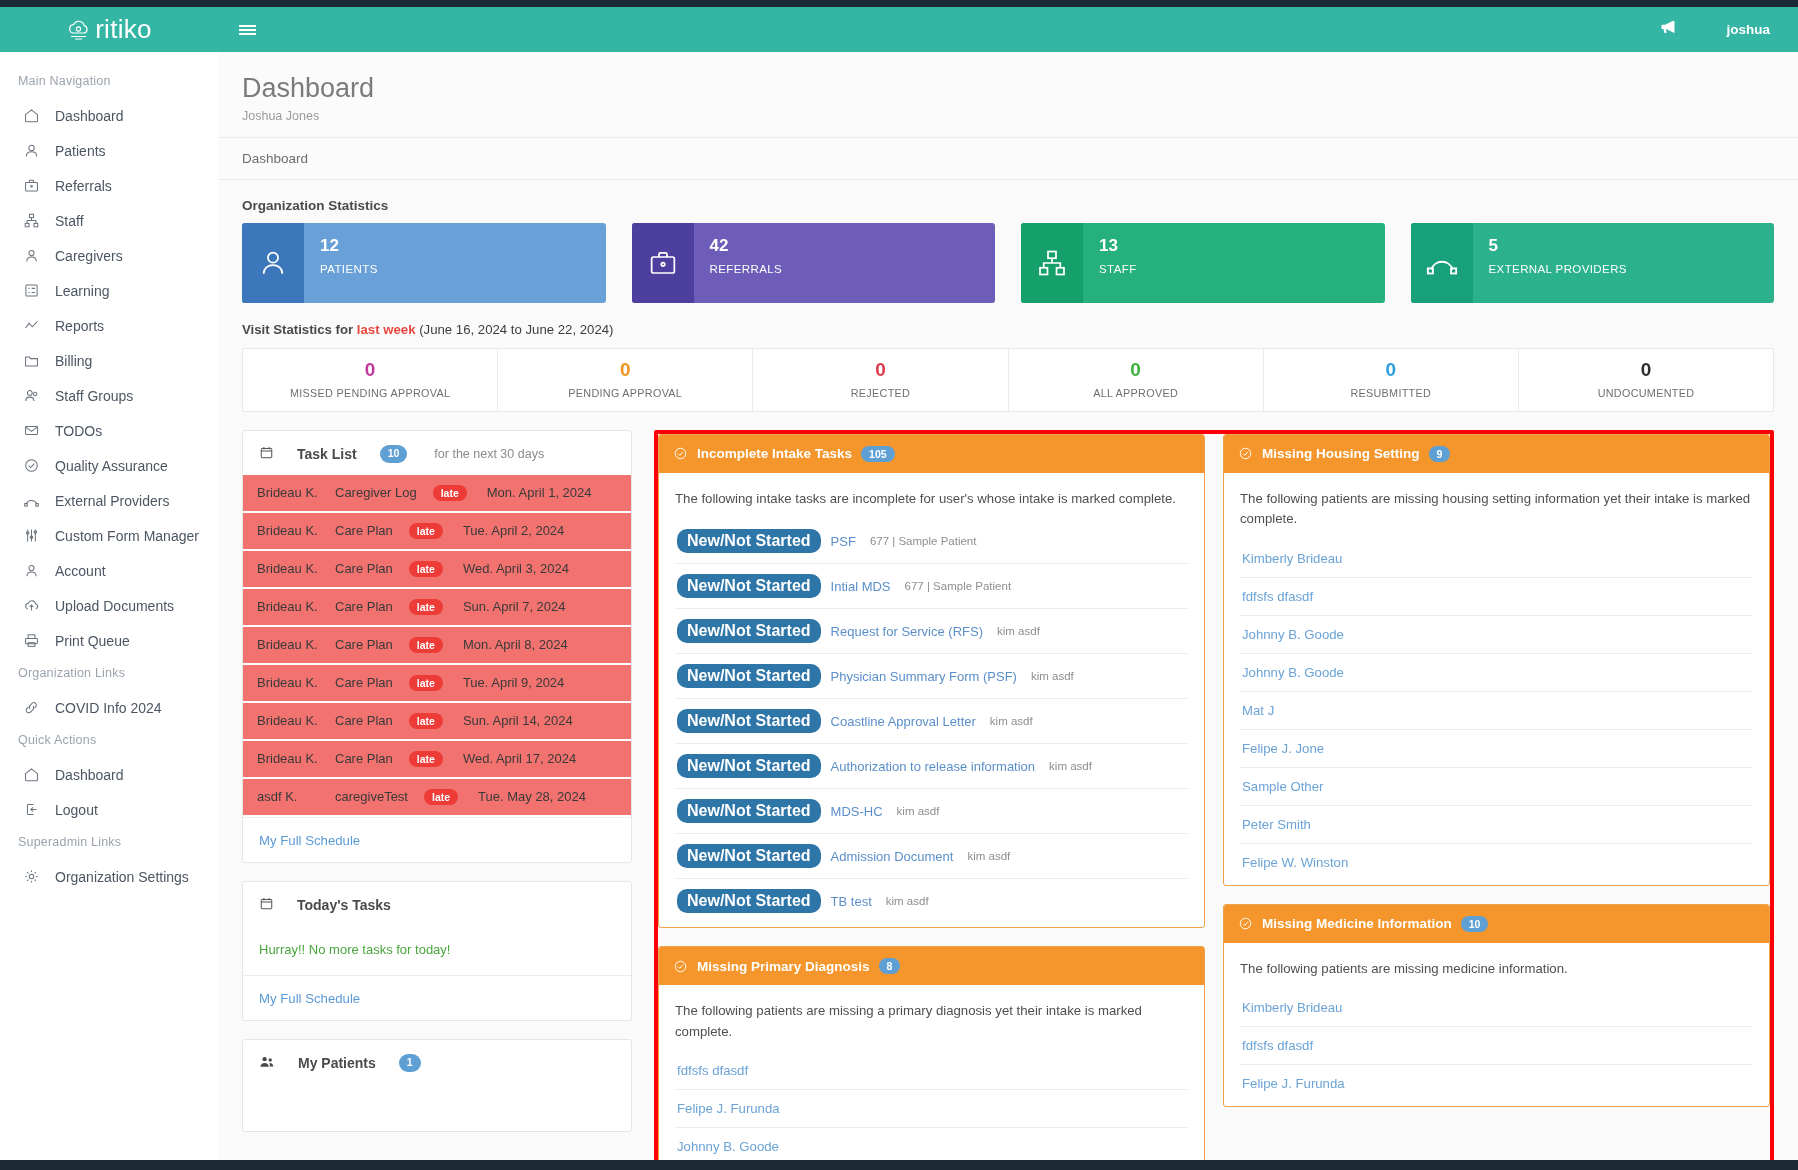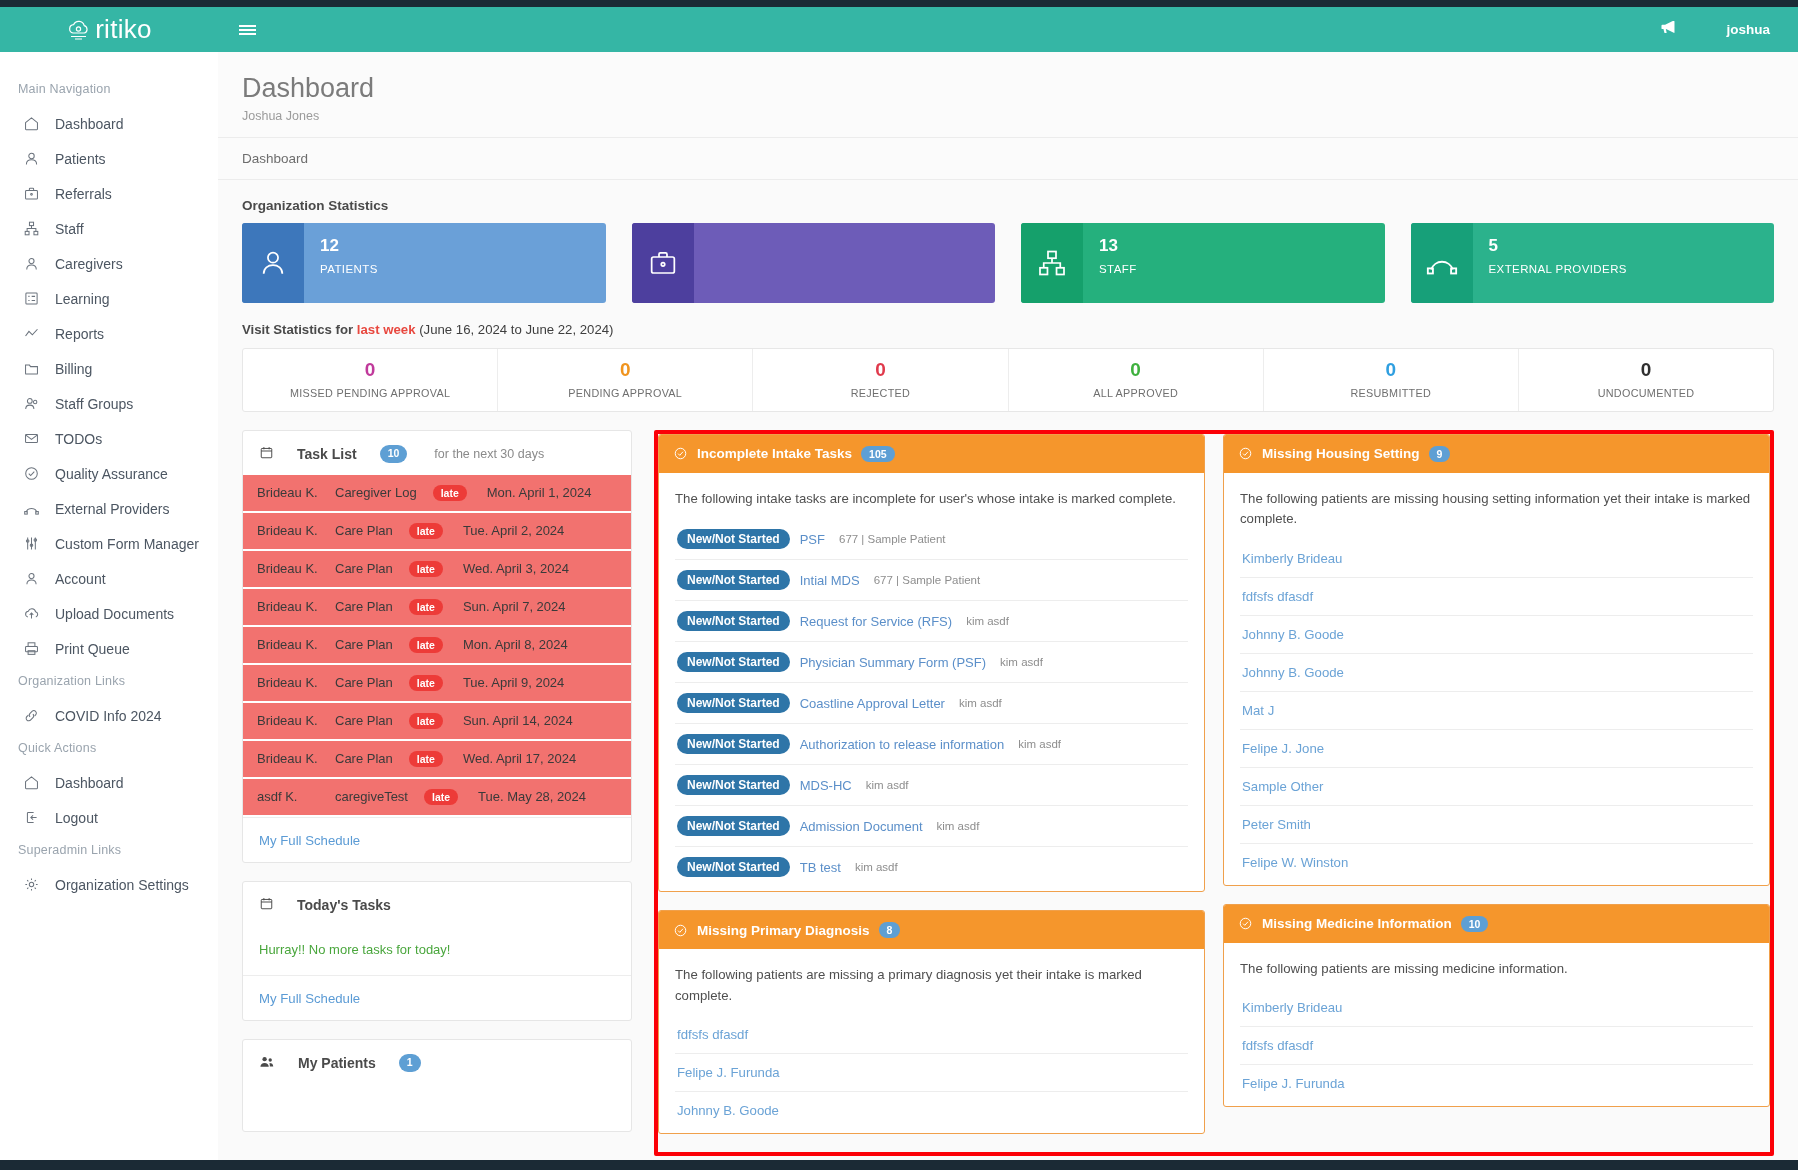--- a/index.html
+++ b/index.html
@@ -32,21 +32,21 @@
   .topbar-right {
     margin-left: auto; display: flex; align-items: center; gap: 48px;
     padding-right: 28px; color: #fff;
   }
   .megaphone { cursor: pointer; }
   .user-name { font-size: 13.5px; font-weight: bold; cursor: pointer; }
 
   
   .sidebar {
     position: absolute; top: 52px; left: 0; width: 218px; bottom: 10px;
-    background: #fff; padding-top: 22px; overflow: hidden;
+    background: #fff; padding-top: 14px; overflow: hidden;
   }
   .nav-head {
     font-size: 12.5px; color: #9aa4ae; padding: 8px 0 10px 18px; letter-spacing:.2px;
   }
   .nav-item {
     display: flex; align-items: center; gap: 14px;
     padding: 8px 0 8px 22px; cursor: pointer;
     font-size: 14px; color: #4c5662;
   }
   .nav-ico { width: 19px; height: 19px; display:flex; align-items:center; justify-content:center; color:#6b737d; flex: 0 0 19px;}
@@ -140,21 +140,21 @@
     padding:2px 8px; font-weight:bold;
   }
   .panel-body { padding: 16px 16px 4px 16px; }
   .panel-desc { font-size: 13.2px; color:#4f4f4f; line-height: 1.55; margin-bottom: 10px; }
   .task-line {
     display:flex; align-items:center; gap:10px;
     padding: 10px 2px; border-bottom: 1px solid #ededed; font-size:13px;
   }
   .task-line:last-child { border-bottom: none; }
   .status-badge {
-    background:#2e75a8; color:#fff; font-size:12px; font-weight:bold;
+    background:#2e75a8; color:#fff; font-size:16px; font-weight:bold;
     border-radius:10px; padding: 3px 10px; white-space: nowrap;
   }
   .tl-name { color:#5b8fc9; }
   .tl-meta { color:#8e8e8e; font-size: 11.5px; margin-left: 4px;}
   .name-line {
     padding: 11px 2px; border-bottom: 1px solid #ededed;
     font-size: 13.2px; color:#6ba3d6; cursor: pointer;
   }
   .name-line:last-child { border-bottom: none; }
   .check-ico { display:inline-flex; }
@@ -409,20 +409,24 @@
           <div class="stat-lbl">PATIENTS</div>
         </div>
       </div>
       <div class="stat-card" style="background:#6d5cb8">
         <div class="stat-ico" style="background:#4d3f9e">
           <svg width="32" height="32" viewBox="0 0 24 24" fill="none" stroke="#fff" stroke-width="1.3">
               <rect x="3.5" y="7.5" width="17" height="12" rx="1.4"></rect>
               <path d="M9 7.5 V5.4 a1 1 0 0 1 1-1 h4 a1 1 0 0 1 1 1 V7.5"></path>
               <circle cx="12" cy="13" r="1.3"></circle>
             </svg>
+        </div>
+        <div class="stat-body">
+          <div class="stat-num">42</div>
+          <div class="stat-lbl">REFERRALS</div>
         </div>
       </div>
       <div class="stat-card" style="background:#25b07d">
         <div class="stat-ico" style="background:#15a06b">
           <svg width="32" height="32" viewBox="0 0 24 24" fill="none" stroke="#fff" stroke-width="1.3">
               <rect x="9" y="3.4" width="6" height="5"></rect>
               <rect x="3" y="15.6" width="5.6" height="5"></rect>
               <rect x="15.4" y="15.6" width="5.6" height="5"></rect>
               <path d="M12 8.4 V12 M5.8 15.6 V12 H18.2 V15.6"></path>
             </svg>

